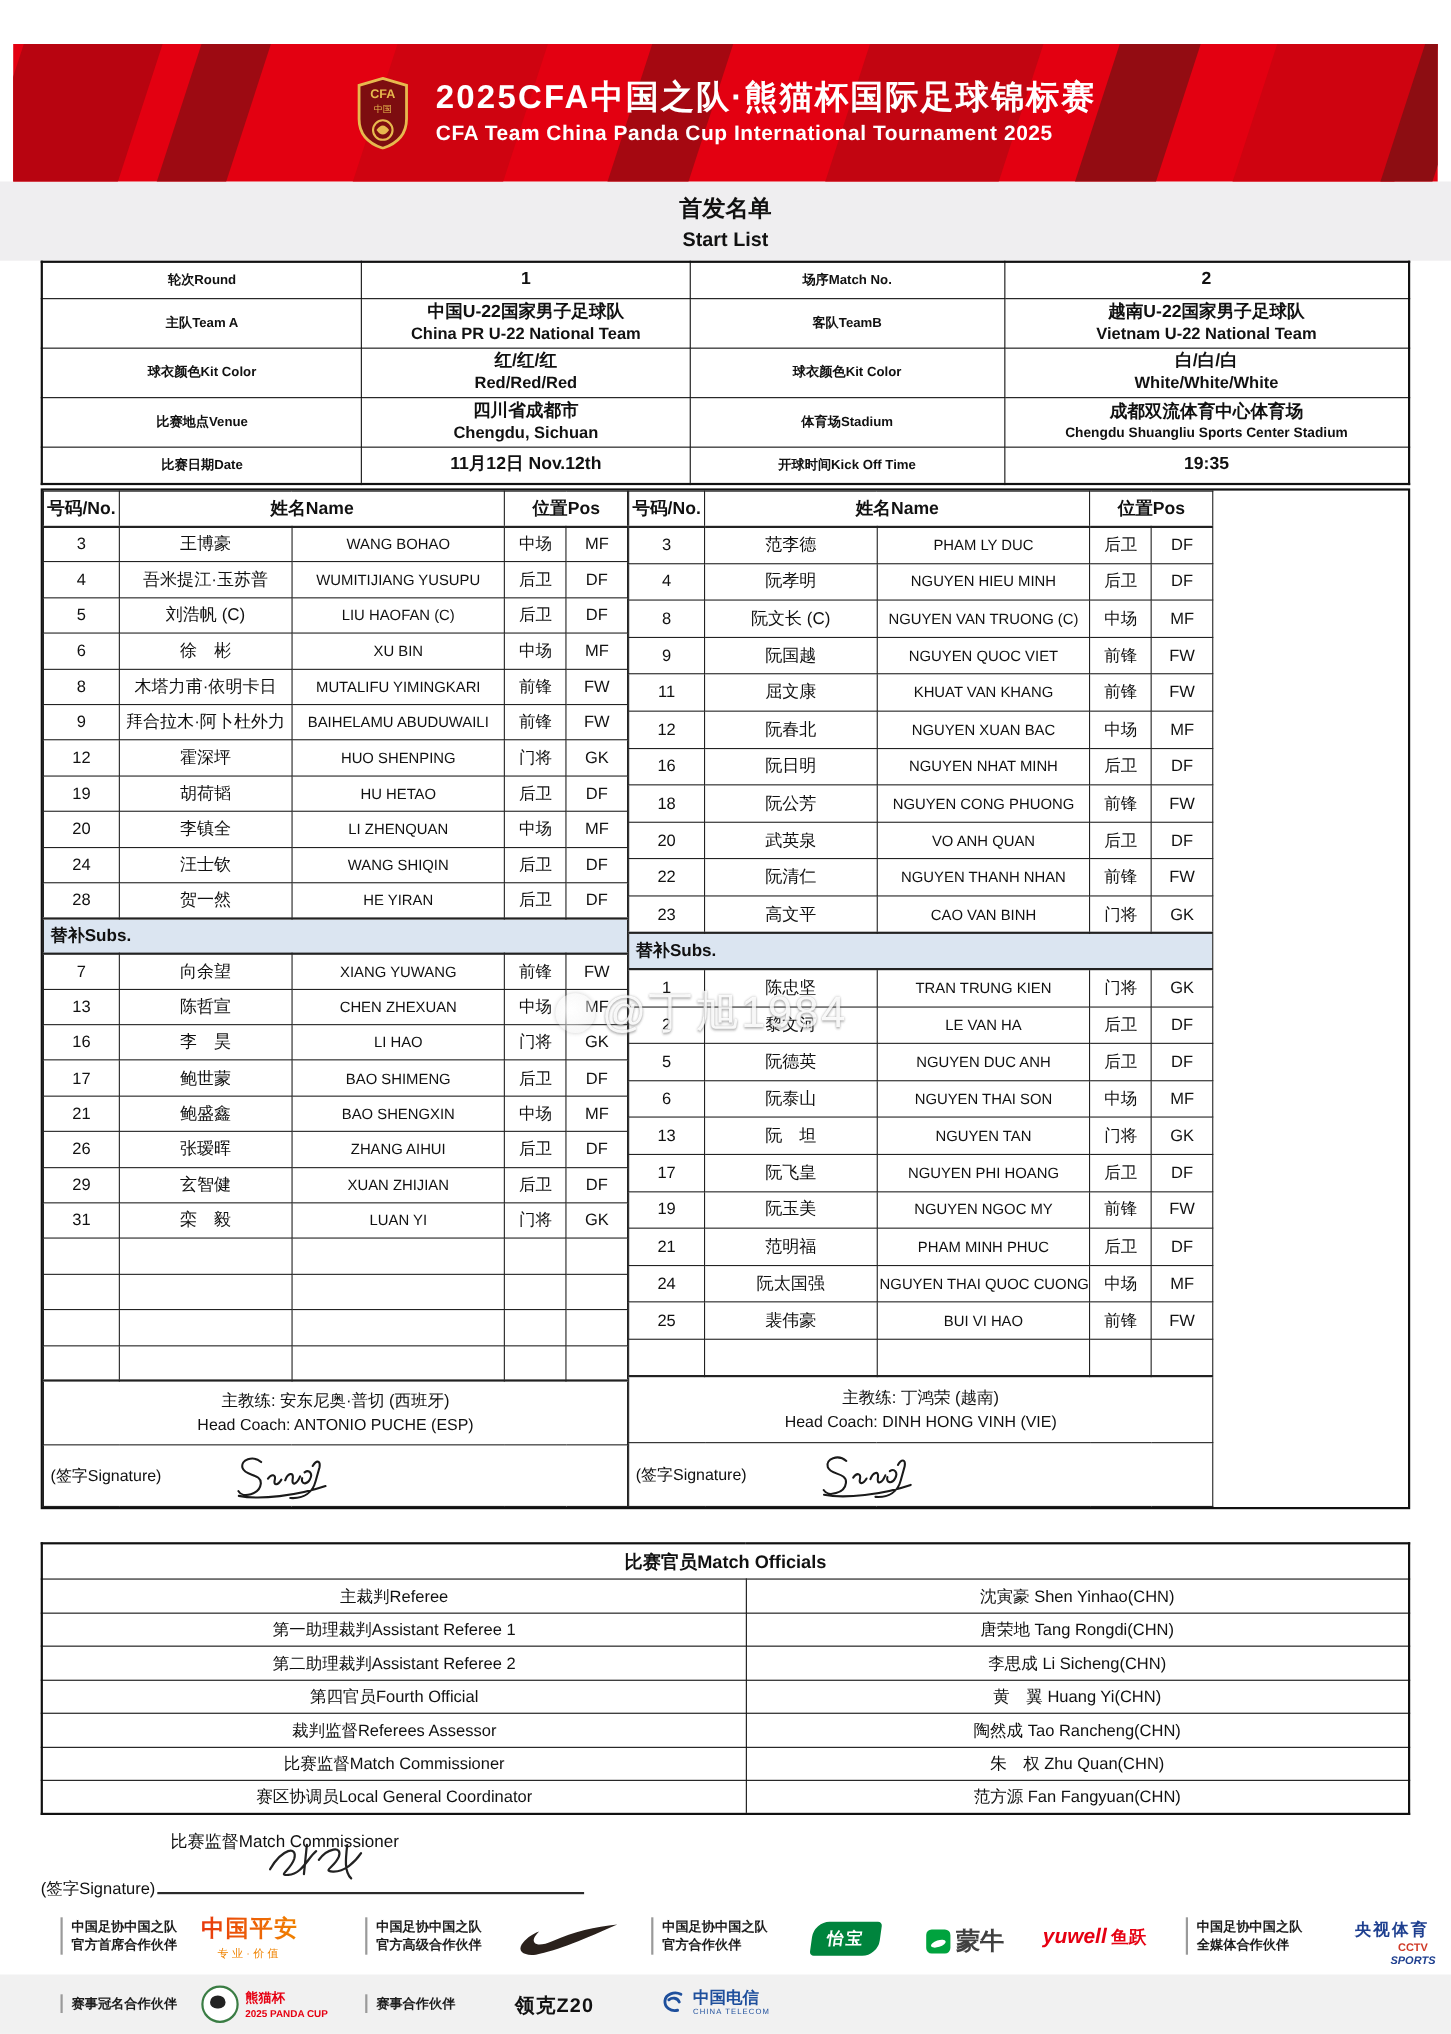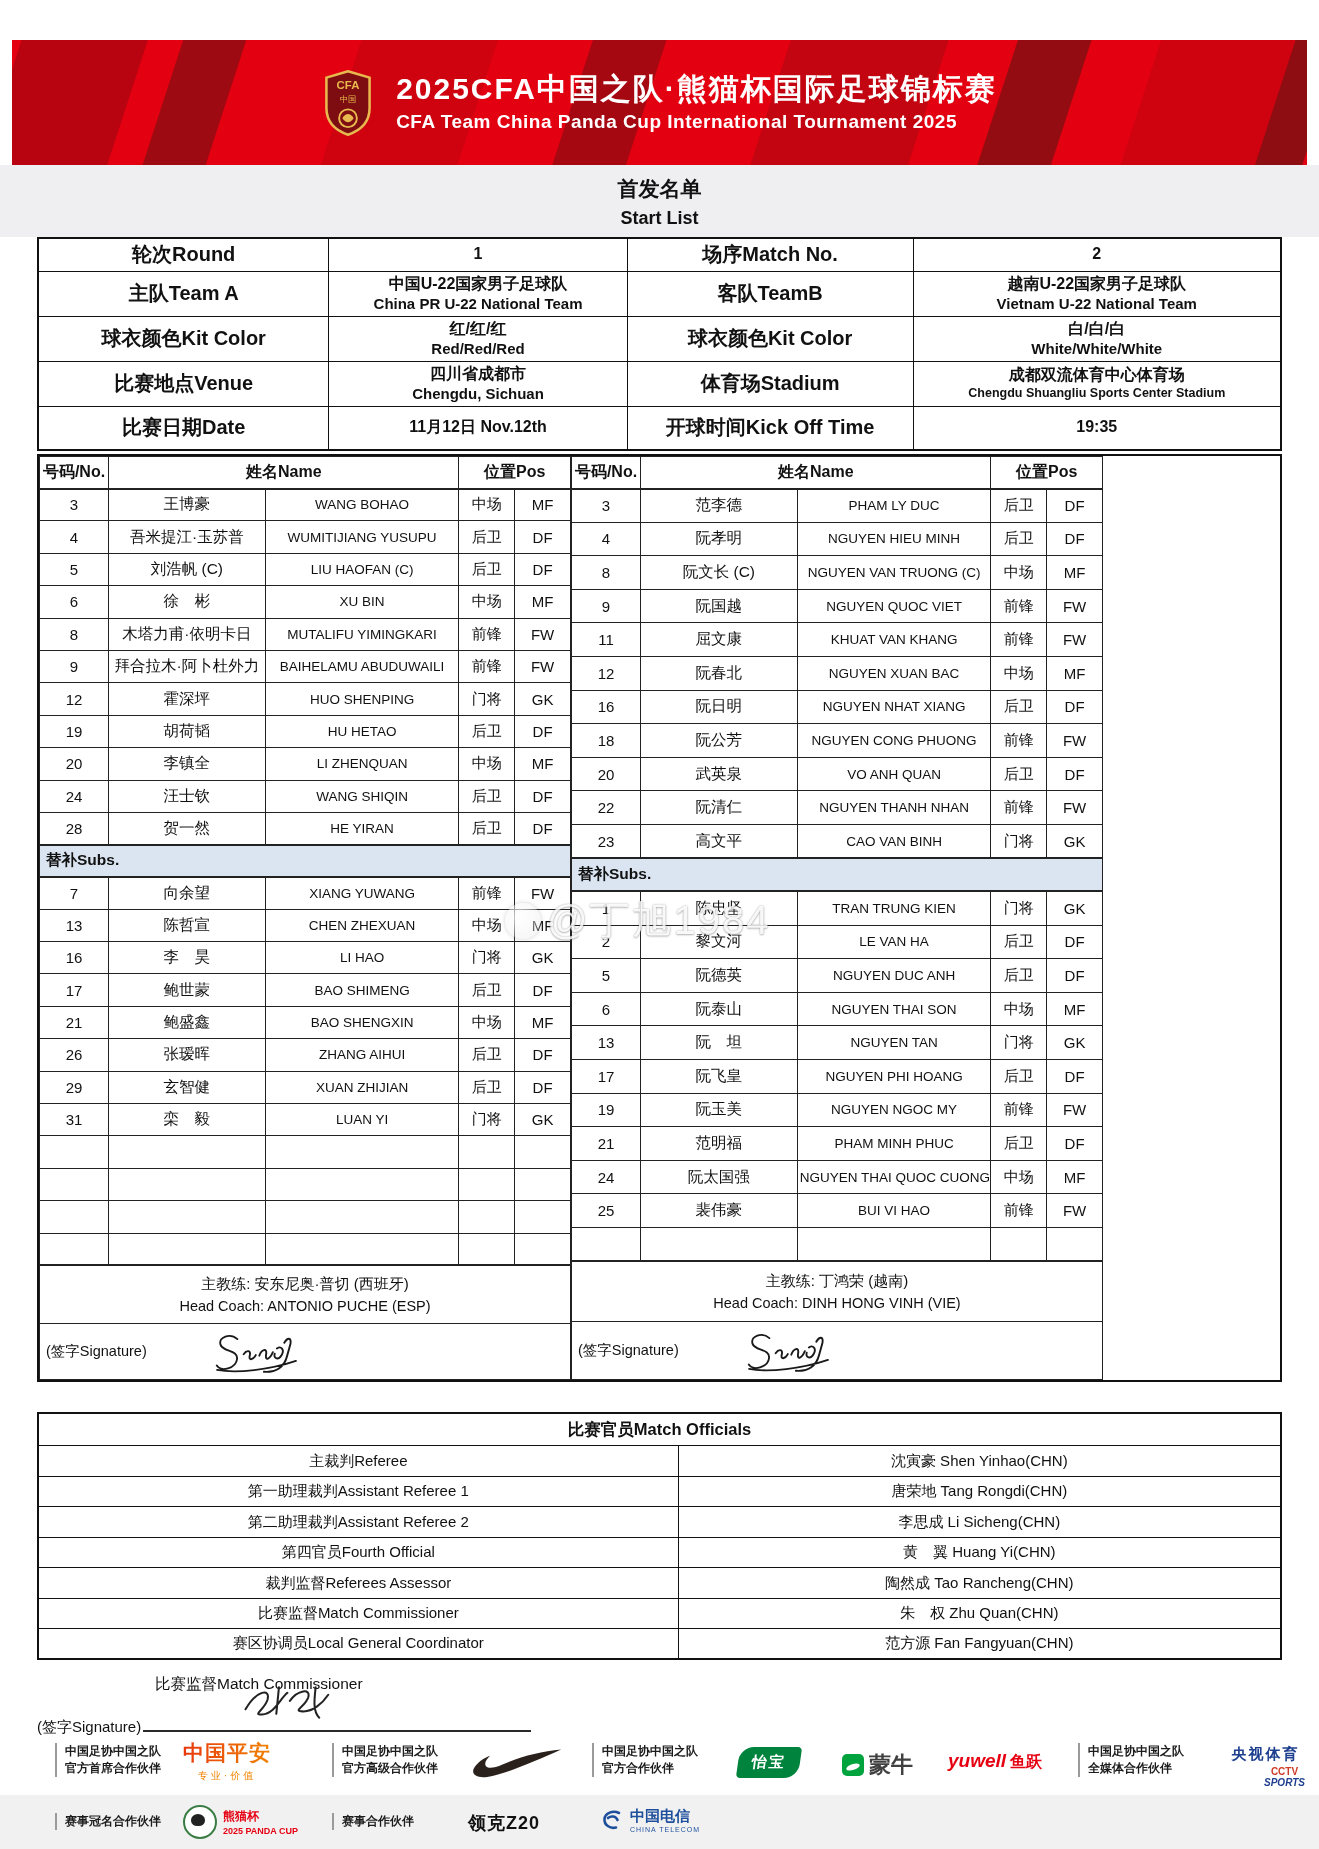--- a/index.html
+++ b/index.html
@@ -32,27 +32,27 @@
   .title-band{height:72px;background:#efeef0;text-align:center;padding-top:10px;box-sizing:border-box;}
   .title-cn{font-size:21px;font-weight:bold;}
   .title-en{font-size:18px;font-weight:bold;margin-top:5px;}
   
   .content{margin:0 37px;width:1245px;}
   table{border-collapse:collapse;table-layout:fixed;}
   
   .info{width:100%;border:2.5px solid #111;}
   .info td{border:1.5px solid #111;text-align:center;vertical-align:middle;
     font-weight:bold;background:#fff;padding:1px 2px;overflow:hidden;}
-  .info .lbl{font-size:20px;}
+  .info .lbl{font-size:12px;}
   .info .val .cn{font-size:16px;line-height:1.3;}
   .info .val .en{font-size:15px;line-height:1.25;}
   .info .val div:empty{display:none;}
   .info tr:nth-of-type(1){height:33px;}
   .info tr:nth-of-type(2),.info tr:nth-of-type(3),.info tr:nth-of-type(4){height:45px;}
-  .info tr:nth-of-type(5){height:44px;margin-left:28px;}
+  .info tr:nth-of-type(5){height:34px;margin-left:28px;}
   .info tr:nth-of-type(4) td:nth-child(4) .en{font-size:12.5px;}
   
   .roster-wrap{display:flex;border:2.5px solid #111;margin-top:3px;background:#fff;}
   .roster{width:532px;flex:none;}
   .roster-a{border-right:1.5px solid #111;}
   .roster th,.roster td{border:1.2px solid #222;text-align:center;vertical-align:middle;
     padding:0 2px;overflow:hidden;white-space:nowrap;background:#fff;}
   .roster thead tr{height:32px;}
   .roster thead th{font-size:16px;font-weight:bold;border-bottom-width:2px;}
   .roster tbody tr{height:32.4px;}
@@ -532,21 +532,21 @@
             <td class="no">12</td>
             <td class="cn">阮春北</td>
             <td class="en">NGUYEN XUAN BAC</td>
             <td class="pcn">中场</td>
             <td class="pen">MF</td>
           </tr>
 
           <tr>
             <td class="no">16</td>
             <td class="cn">阮日明</td>
-            <td class="en">NGUYEN NHAT XIANG</td>
+            <td class="en">NGUYEN NHAT MINH</td>
             <td class="pcn">后卫</td>
             <td class="pen">DF</td>
           </tr>
 
           <tr>
             <td class="no">18</td>
             <td class="cn">阮公芳</td>
             <td class="en">NGUYEN CONG PHUONG</td>
             <td class="pcn">前锋</td>
             <td class="pen">FW</td>

